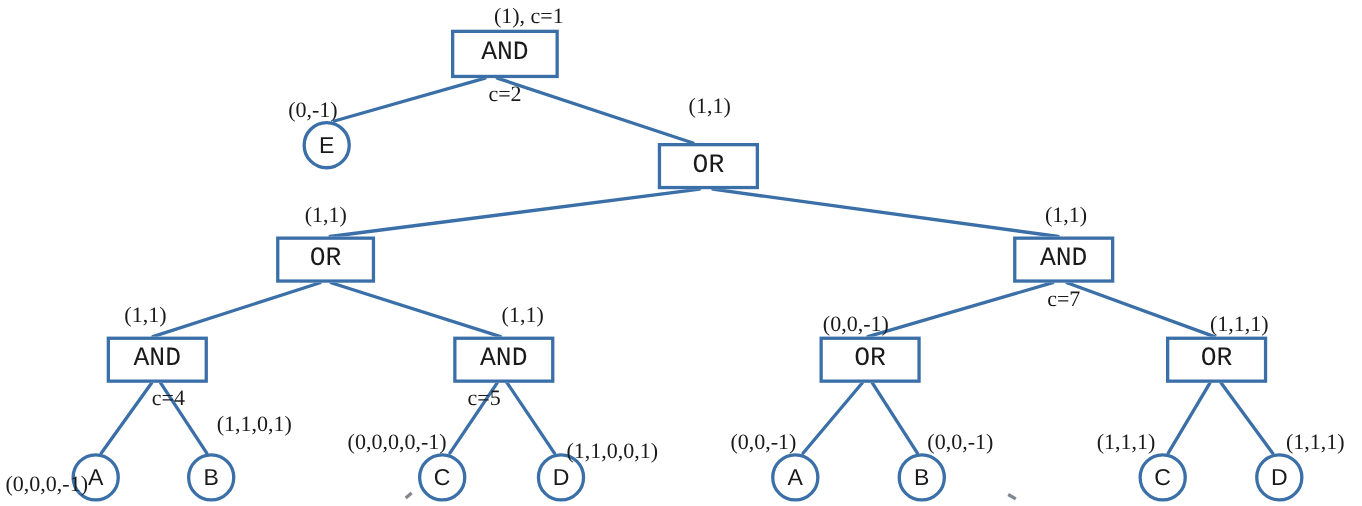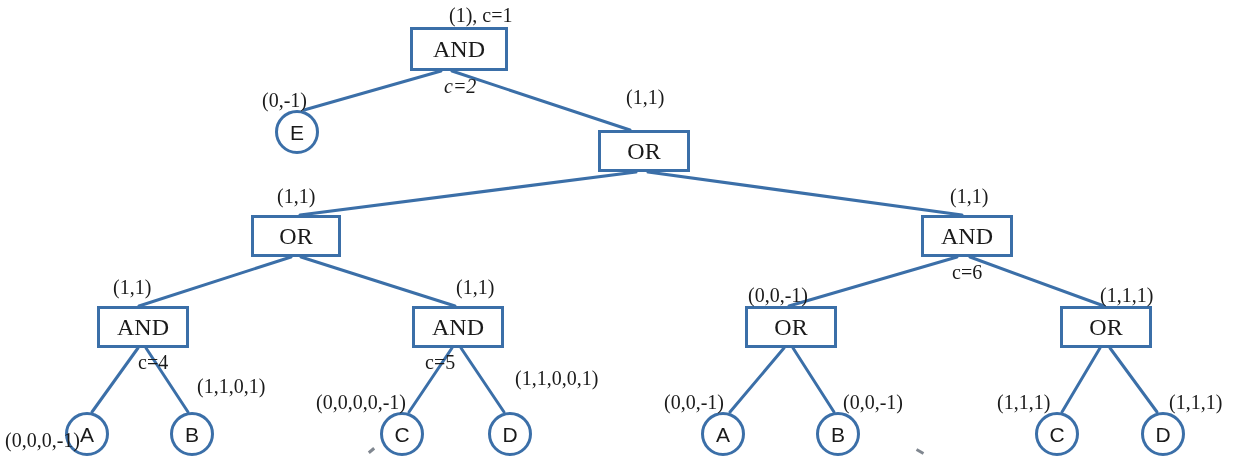--- a/index.html
+++ b/index.html
@@ -26,21 +26,21 @@
     pointer-events: none;
   }
   .node-box {
     position: absolute;
     box-sizing: border-box;
     border: 3px solid #3b6fa8;
     background: #ffffff;
     display: flex;
     align-items: center;
     justify-content: center;
-    font-family: Liberation Serif, serif;
+    font-family: Liberation Mono, monospace;
     font-size: 24px;
     color: #1a1a1a;
     letter-spacing: 0px;
     line-height: 1;
   }
   .node-circle {
     position: absolute;
     box-sizing: border-box;
     border: 3px solid #3b6fa8;
     background: #ffffff;
@@ -107,36 +107,36 @@
       <div class="node-circle" style="left: 170px; top: 412px; width: 44px; height: 44px;">B</div>
       <div class="node-circle" style="left: 380px; top: 412px; width: 44px; height: 44px;">C</div>
       <div class="node-circle" style="left: 488px; top: 412px; width: 44px; height: 44px;">D</div>
       <div class="node-circle" style="left: 701px; top: 412px; width: 44px; height: 44px;">A</div>
       <div class="node-circle" style="left: 816px; top: 412px; width: 44px; height: 44px;">B</div>
       <div class="node-circle" style="left: 1035px; top: 412px; width: 44px; height: 44px;">C</div>
       <div class="node-circle" style="left: 1141px; top: 412px; width: 44px; height: 44px;">D</div>
     </div>
   <div id="annotation-layer">
       <div class="tag" style="left: 449px; top: 5px;">(1), c=1</div>
-      <div class="tag" style="left: 444px; top: 76px; font-style: italic;">c=2</div>
+      <div class="tag" style="left: 444px; top: 76px;">c=2</div>
       <div class="tag" style="left: 246px; top: 90px; margin-left: 16px;">(0,-1)</div>
       <div class="tag" style="left: 626px; top: 87px;">(1,1)</div>
       <div class="tag" style="left: 277px; top: 186px;">(1,1)</div>
       <div class="tag" style="left: 950px; top: 186px;">(1,1)</div>
-      <div class="tag" style="left: 952px; top: 262px;">c=6</div>
+      <div class="tag" style="left: 952px; top: 262px;">c=7</div>
       <div class="tag" style="left: 113px; top: 277px;">(1,1)</div>
       <div class="tag" style="left: 112px; top: 352px; margin-left: 26px;">c=4</div>
       <div class="tag" style="left: 456px; top: 277px;">(1,1)</div>
       <div class="tag" style="left: 425px; top: 352px;">c=5</div>
       <div class="tag" style="left: 748px; top: 285px;">(0,0,-1)</div>
       <div class="tag" style="left: 1100px; top: 285px;">(1,1,1)</div>
       <div class="tag" style="left: 5px; top: 392px; margin-top: 38px;">(0,0,0,-1)</div>
       <div class="tag" style="left: 197px; top: 376px;">(1,1,0,1)</div>
       <div class="tag" style="left: 316px; top: 392px;">(0,0,0,0,-1)</div>
-      <div class="tag" style="left: 515px; top: 368px;">(1,1,0,0,1)</div>
+      <div class="tag" style="left: 515px; top: 400px;">(1,1,0,0,1)</div>
       <div class="tag" style="left: 664px; top: 392px;">(0,0,-1)</div>
       <div class="tag" style="left: 843px; top: 392px;">(0,0,-1)</div>
       <div class="tag" style="left: 997px; top: 392px;">(1,1,1)</div>
       <div class="tag" style="left: 1169px; top: 392px;">(1,1,1)</div>
     </div>
 
   <div class="artifact" style="left:368px; top:449px; width:7px; height:3px; transform:rotate(-40deg);"></div>
   <div class="artifact" style="left:916px; top:450px; width:8px; height:3px; transform:rotate(30deg);"></div>
 
 </div>

